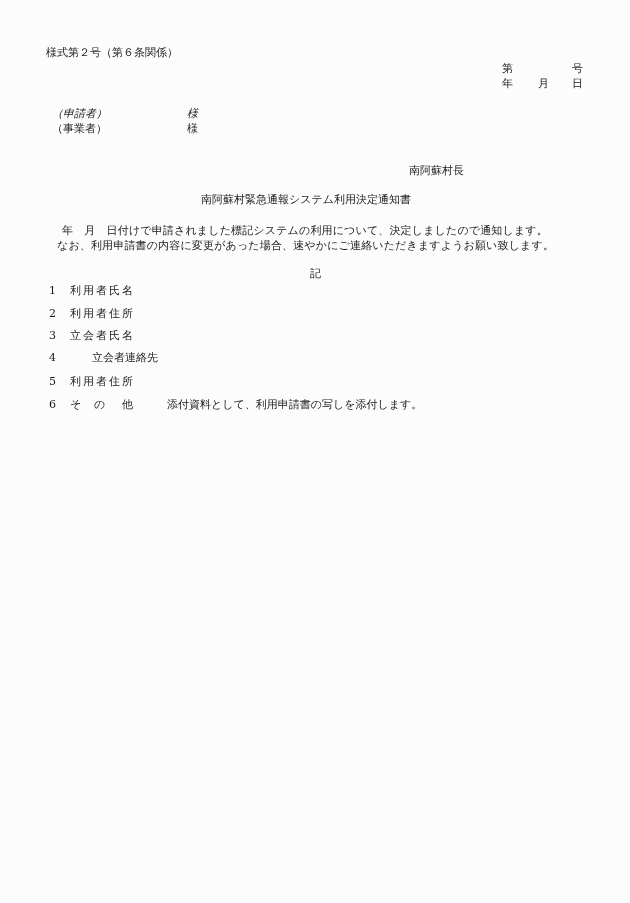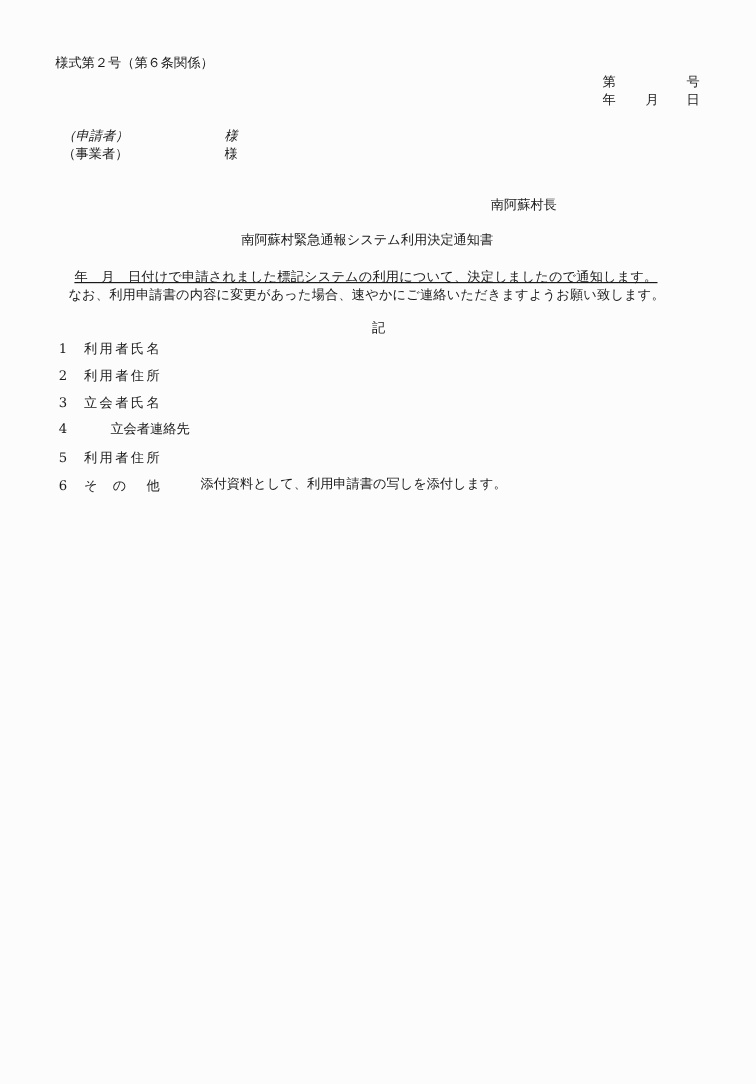--- a/index.html
+++ b/index.html
@@ -21,21 +21,21 @@
     .form-no { left: 46px; top: 47px; }
     .doc-no-row { top: 63px; }
     .doc-date-row { top: 78px; }
     .right-field { position: absolute; white-space: nowrap; }
     .addressee { left: 52px; }
     .addressee .sama { position: absolute; left: 135px; top: 0; }
     .addr1 { top: 108px; font-style: italic; }
     .addr2 { top: 123px; }
     .issuer { left: 409px; top: 152px; margin-top: 13px; }
     .title { left: 0; width: 612px; text-align: center; top: 194px; }
-    .body1 { left: 62px; top: 225px; letter-spacing: 0.15px; text-decoration: underline; }
+    .body1 { left: 62px; top: 225px; letter-spacing: 0.15px; }
     .body2 { left: 57px; top: 240px; letter-spacing: 0.15px; }
     .ki { left: 310px; top: 268px; }
     .item { left: 49px; }
     .item .num { position: absolute; left: 0; top: 0; }
     .item .label { position: absolute; left: 21px; top: 0; letter-spacing: 2px; text-align: right; }
     .item .value { position: absolute; left: 131px; top: 0; font-family: Liberation Serif, serif; }
     .item-1 { top: 285px; }
     .item-2 { top: 308px; }
     .item-3 { top: 330px; }
     .item-4 { top: 352px; }

